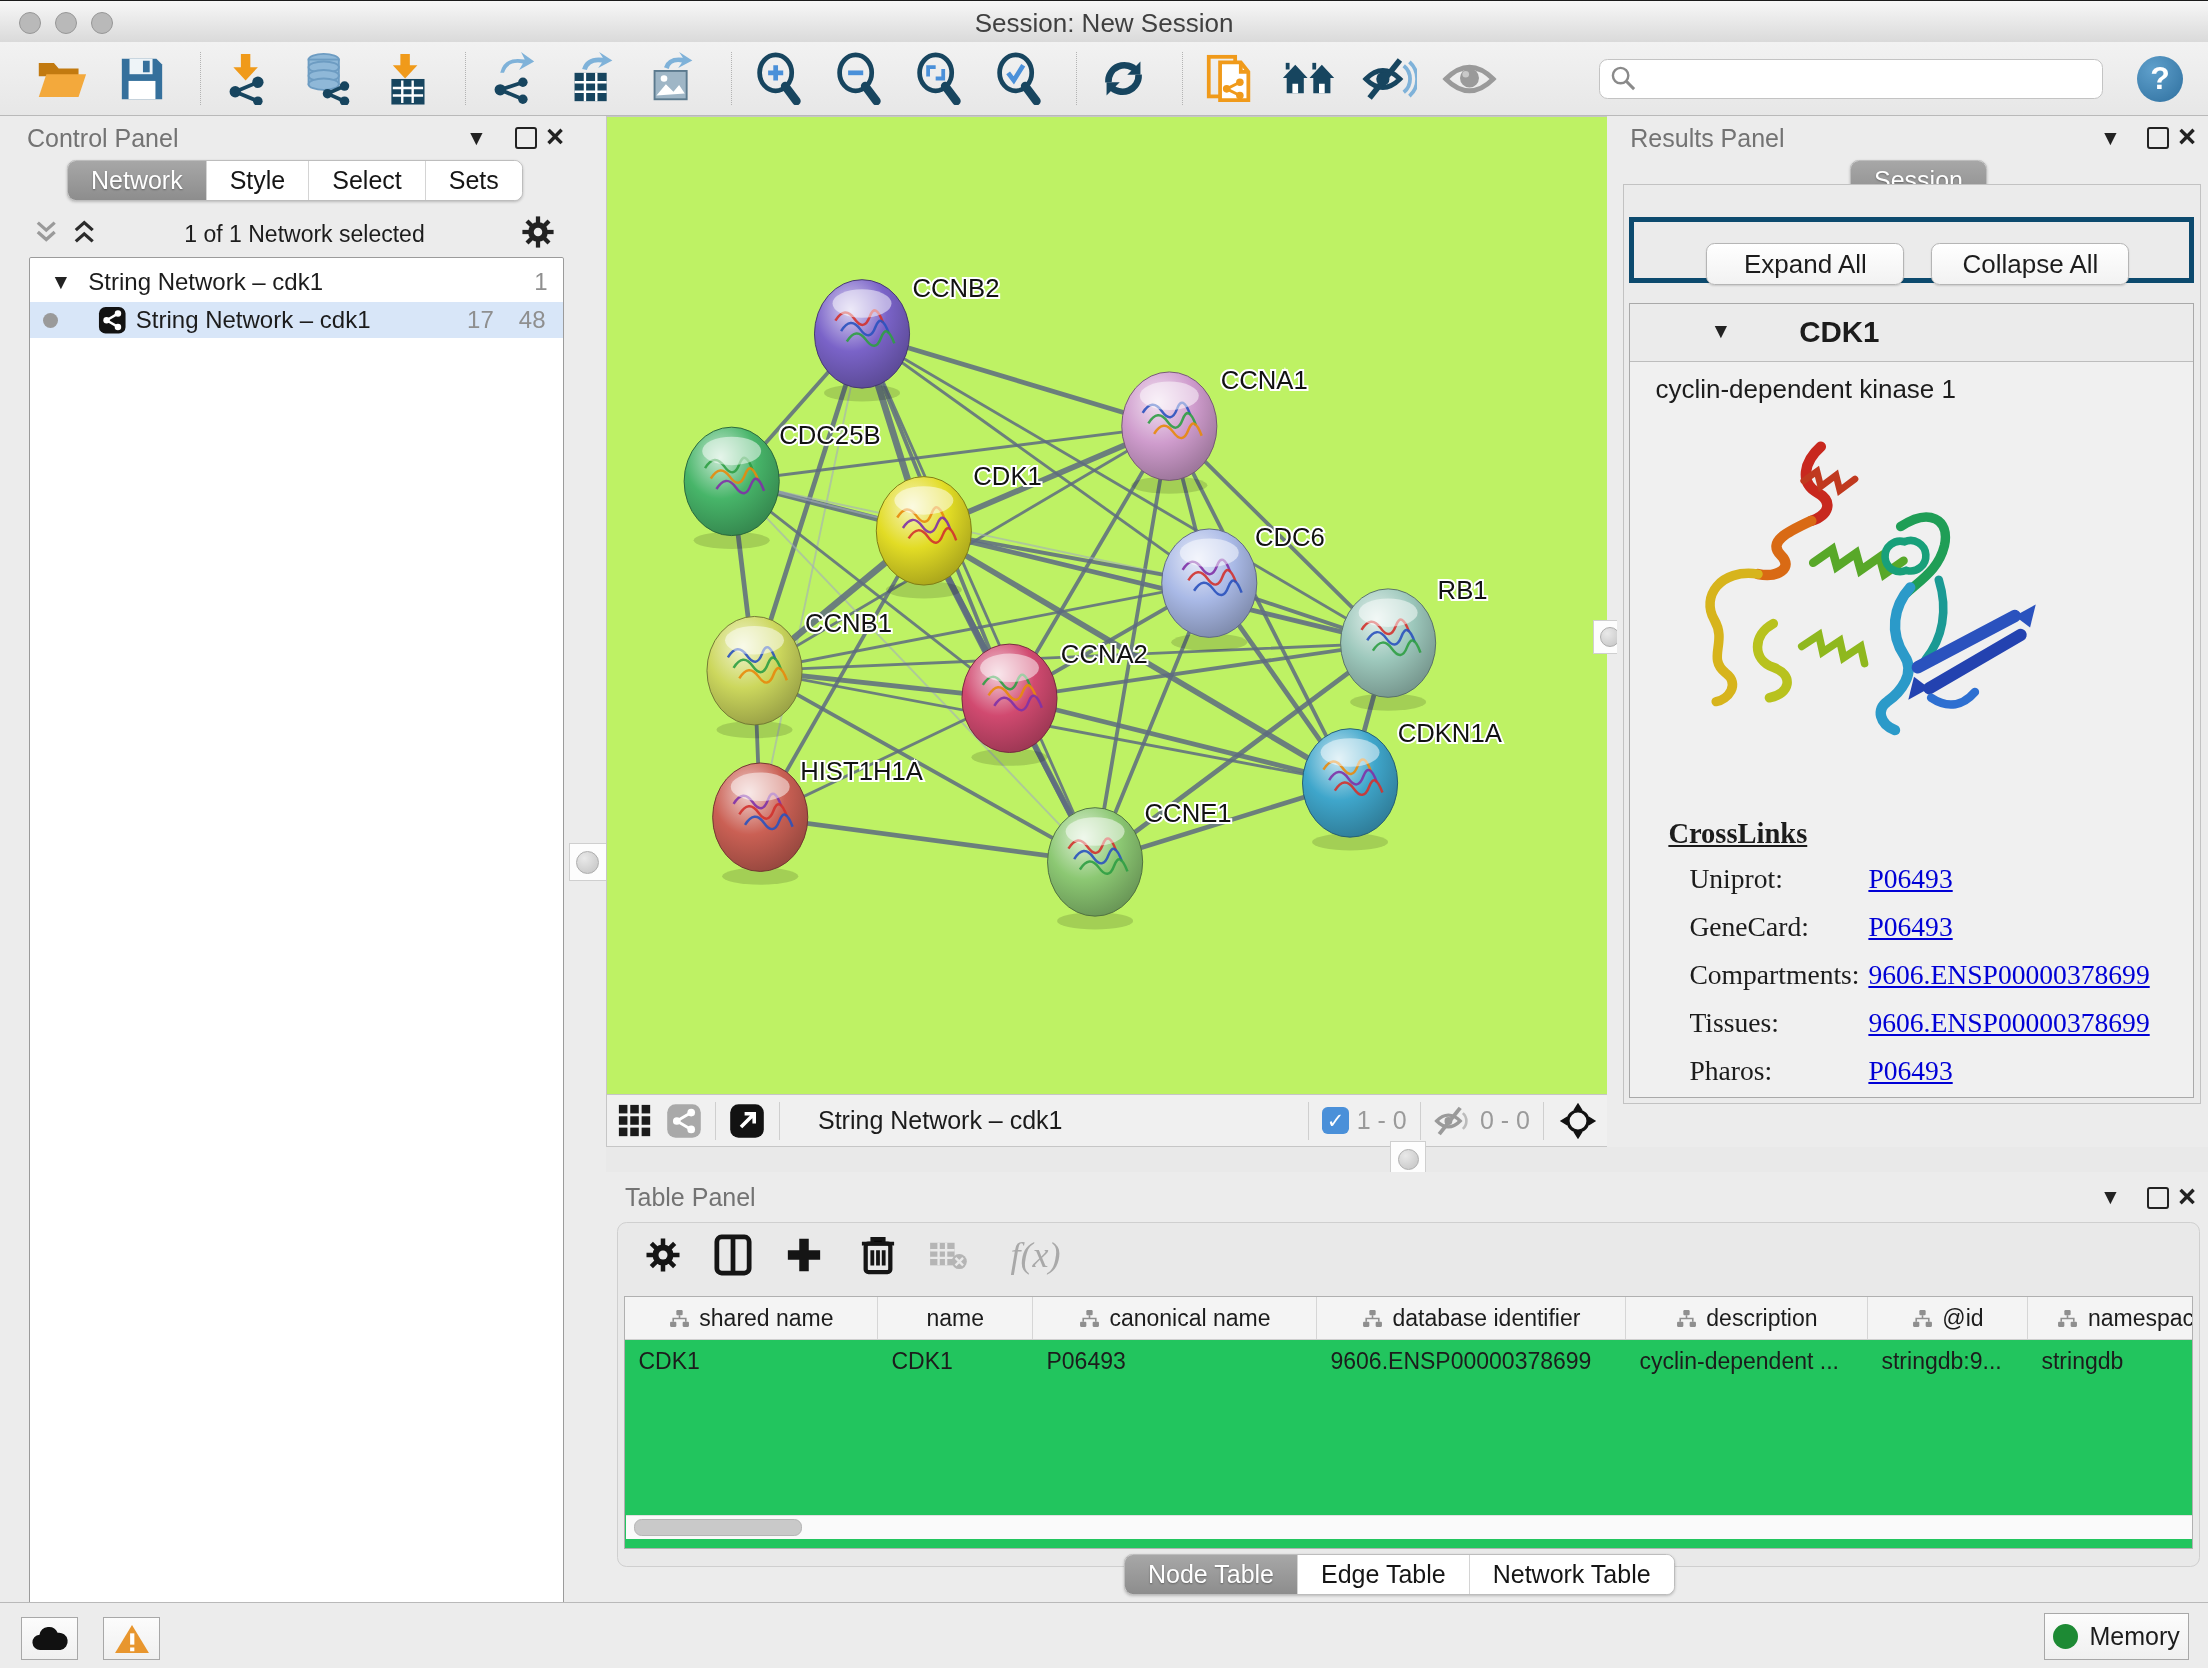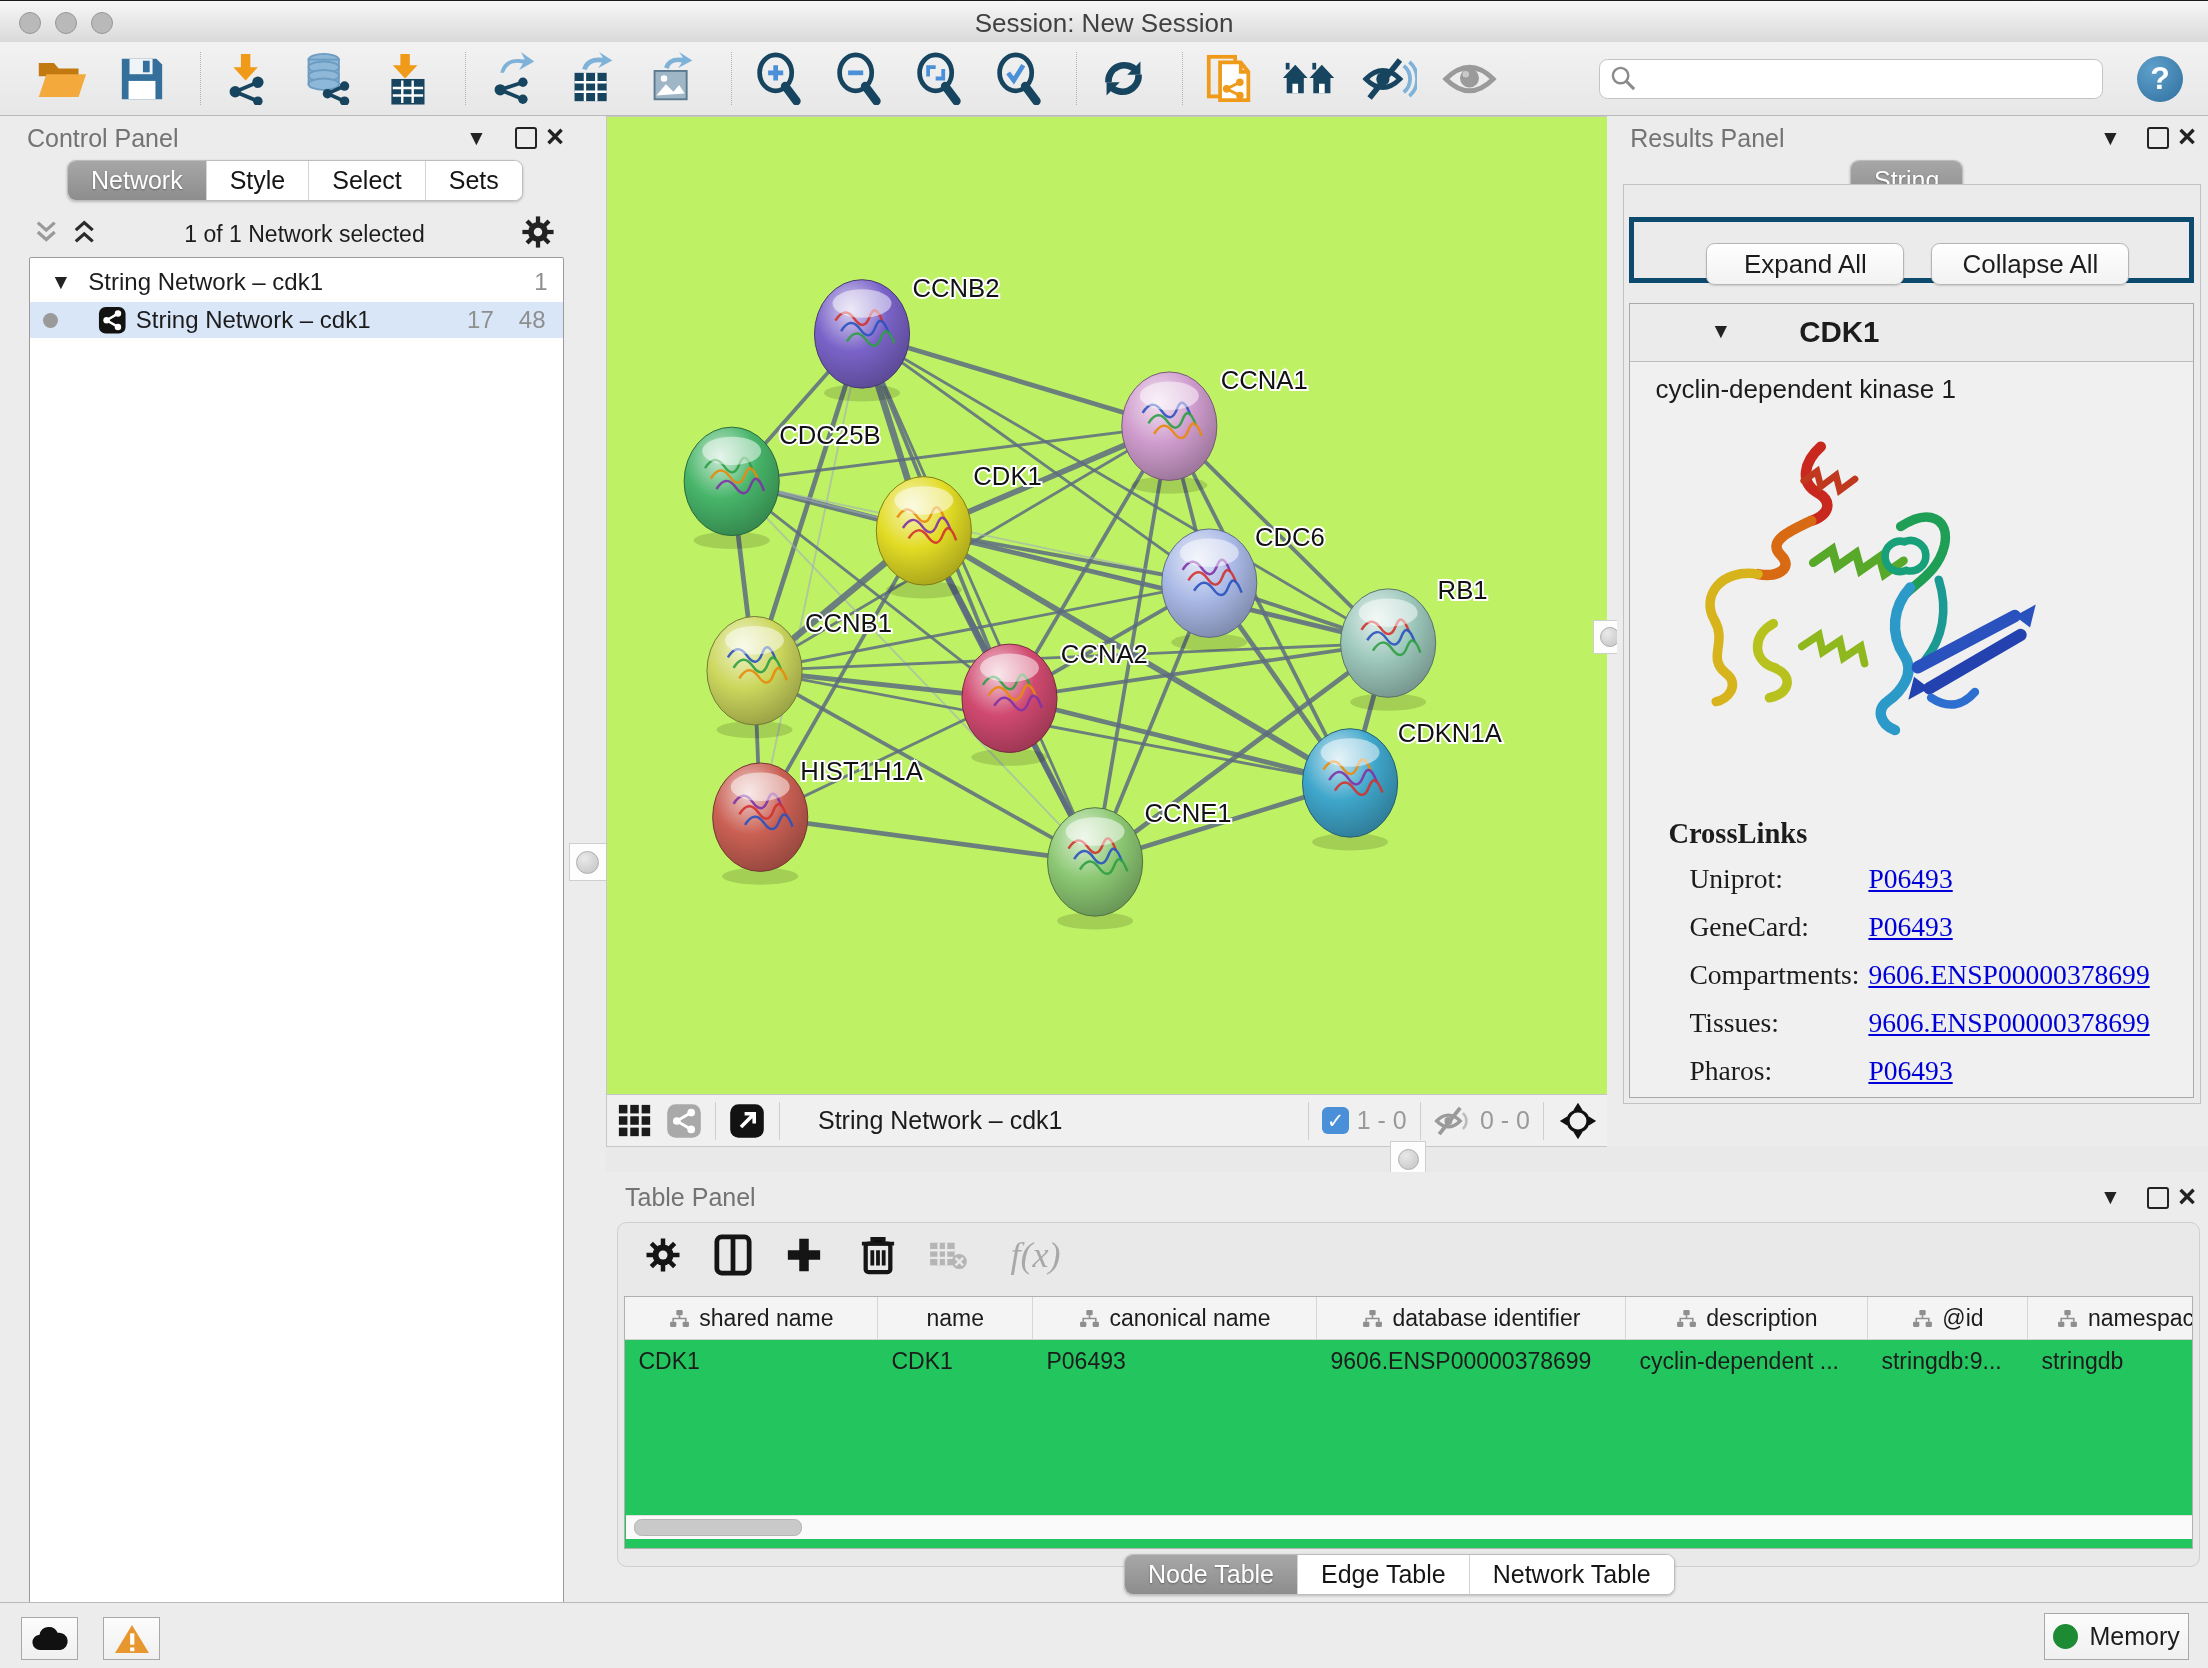--- a/index.html
+++ b/index.html
@@ -64,21 +64,21 @@
             border:1px solid #c2c2c2;box-sizing:border-box;}
   #rp-box1{position:absolute;left:5.7px;top:32px;width:565px;height:66px;border:5px solid #0c4a6e;background:#ebebeb;box-sizing:border-box;}
   .rp-btn{position:absolute;top:21px;height:40px;background:linear-gradient(#ffffff,#f2f2f2);border:1px solid #b5b5b5;
           border-radius:8.6px;font-size:26px;display:flex;align-items:center;justify-content:center;box-shadow:0 1px 1.9px rgba(0,0,0,.15);}
   #rp-box2{position:absolute;left:5.7px;top:118px;width:565px;height:795px;border:1px solid #a9a9a9;background:#f0f0f0;box-sizing:border-box;}
   #rp-sec-head{position:absolute;left:0;top:0;width:100%;height:57px;background:#ebebeb;border-bottom:1px solid #bdbdbd;}
   #rp-gene{position:absolute;left:114px;top:11.4px;width:190px;text-align:center;font-size:29.5px;font-weight:bold;}
   #rp-desc{position:absolute;left:25px;top:70px;font-size:26px;}
   #protein-img{position:absolute;left:31px;top:116px;}
   #crosslinks{position:absolute;left:0;top:514px;width:100%;font-family:"Liberation Serif","DejaVu Serif",serif;}
-  #crosslinks .cl-title{font-size:28.5px;font-weight:bold;margin:0 0 13.3px 38px;}
+  #crosslinks .cl-title{font-size:28.5px;font-weight:bold;margin:0 0 13.3px 38px;text-decoration:underline;}
   .cl-row{margin:0 0 16px 59px;font-size:27.6px;display:flex;}
   .cl-label{width:179px;flex:none;}
   .cl-link{color:#0000d6;text-decoration:underline;}
   
   #table-panel{left:606px;top:1172px;width:1603px;height:430px;background:#ececec;}
   #tp-container{position:absolute;left:10.5px;top:50px;width:1583px;height:345px;background:#e9e9e9;
                 border:1px solid #cfcfcf;border-radius:9.5px;box-sizing:border-box;}
   .tp-tool{position:absolute;top:5.7px;width:53px;height:53px;display:flex;align-items:center;justify-content:center;}
   #fx-label{font-size:36px;color:#a9a9a9;font-style:italic;font-family:"Liberation Serif","DejaVu Serif",serif;}
   #tp-table{position:absolute;left:6.7px;top:73px;width:1569px;height:253px;background:#22c55e;border:1px solid #b0b0b0;
@@ -615,21 +615,21 @@
     </div>
 </div>
 
 <div id="results-panel" class="abs">
   <div class="panel-title" style="position:absolute;left:13.3px;top:7.6px">Results Panel</div>
   <div class="winbtn tri" style="left:483px;top:9.5px">▼</div>
   <div class="winbtn sq" style="left:530px;top:11.4px"></div>
   <div class="winbtn x" style="left:561px;top:11.4px">×</div>
 
   <div class="seg" style="position:absolute;left:233px;top:44px">
-    <span class="sel">String</span>
+    <span class="sel">Session</span>
   </div>
 
   <div id="rp-outer">
     <div id="rp-box1">
       <div class="rp-btn" style="left:72px;width:196px">Expand All</div>
       <div class="rp-btn" style="left:297px;width:196px">Collapse All</div>
     </div>
 
     <div id="rp-box2">
       <div id="rp-sec-head">

